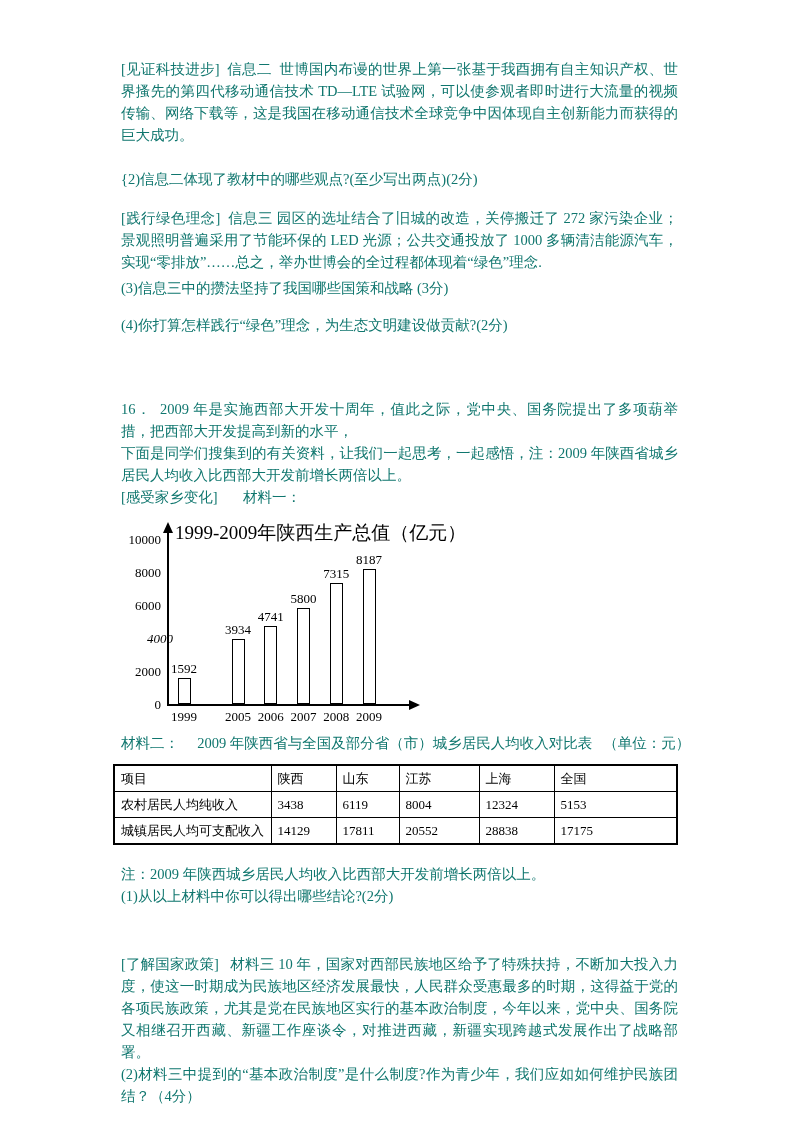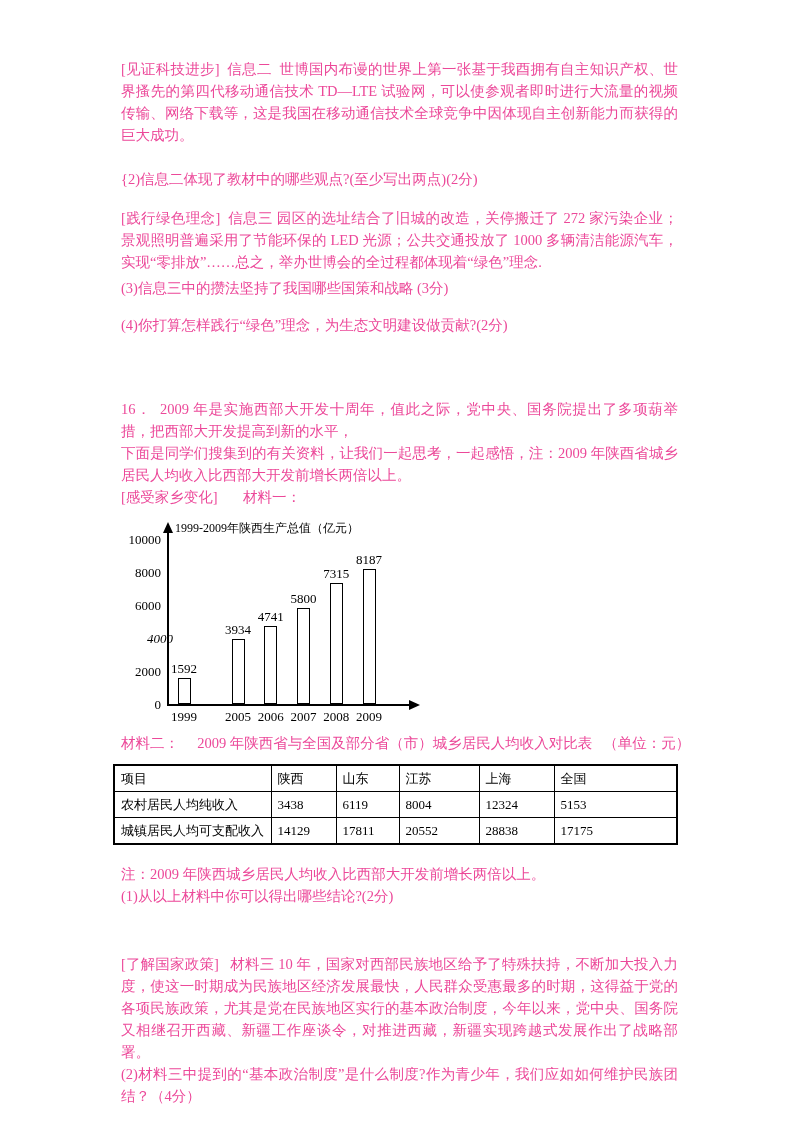--- a/index.html
+++ b/index.html
@@ -7,27 +7,27 @@
     position:relative;
     width:794px;height:1123px;
     background:#ffffff;color:#000;
     font-family:"Liberation Serif","DejaVu Serif",serif;
     overflow:hidden;
   }
   .content{position:absolute;left:121px;top:0;width:557px;}
   .para{
     font-size:14.5px;line-height:22px;
     white-space:pre-wrap;text-align:justify;
-    color:#ec4899;
+    color:#0f766e;
   }
   .oneline{white-space:pre;text-align:left;}
   
   .chart-wrap{position:relative;width:312px;height:212px;margin:10px 0 0 6px;}
   .chart-abs{position:absolute;}
-  .chart-title{font-size:12px;left:48px;top:2px;white-space:pre;}
+  .chart-title{font-size:19px;left:48px;top:2px;white-space:pre;}
   .chart-lab{font-size:13px;line-height:15px;}
   .ylab{text-align:right;}
   .xlab,.vlab{text-align:center;}
   .axis{background:#000;}
   .arrow-up{width:0;height:0;border-left:5px solid transparent;border-right:5px solid transparent;border-bottom:11px solid #000;}
   .arrow-right{width:0;height:0;border-top:5px solid transparent;border-bottom:5px solid transparent;border-left:11px solid #000;}
   .bar{background:#ffffff;border:1px solid #000;box-sizing:border-box;}
   
   table.cmp{
     border-collapse:collapse;

